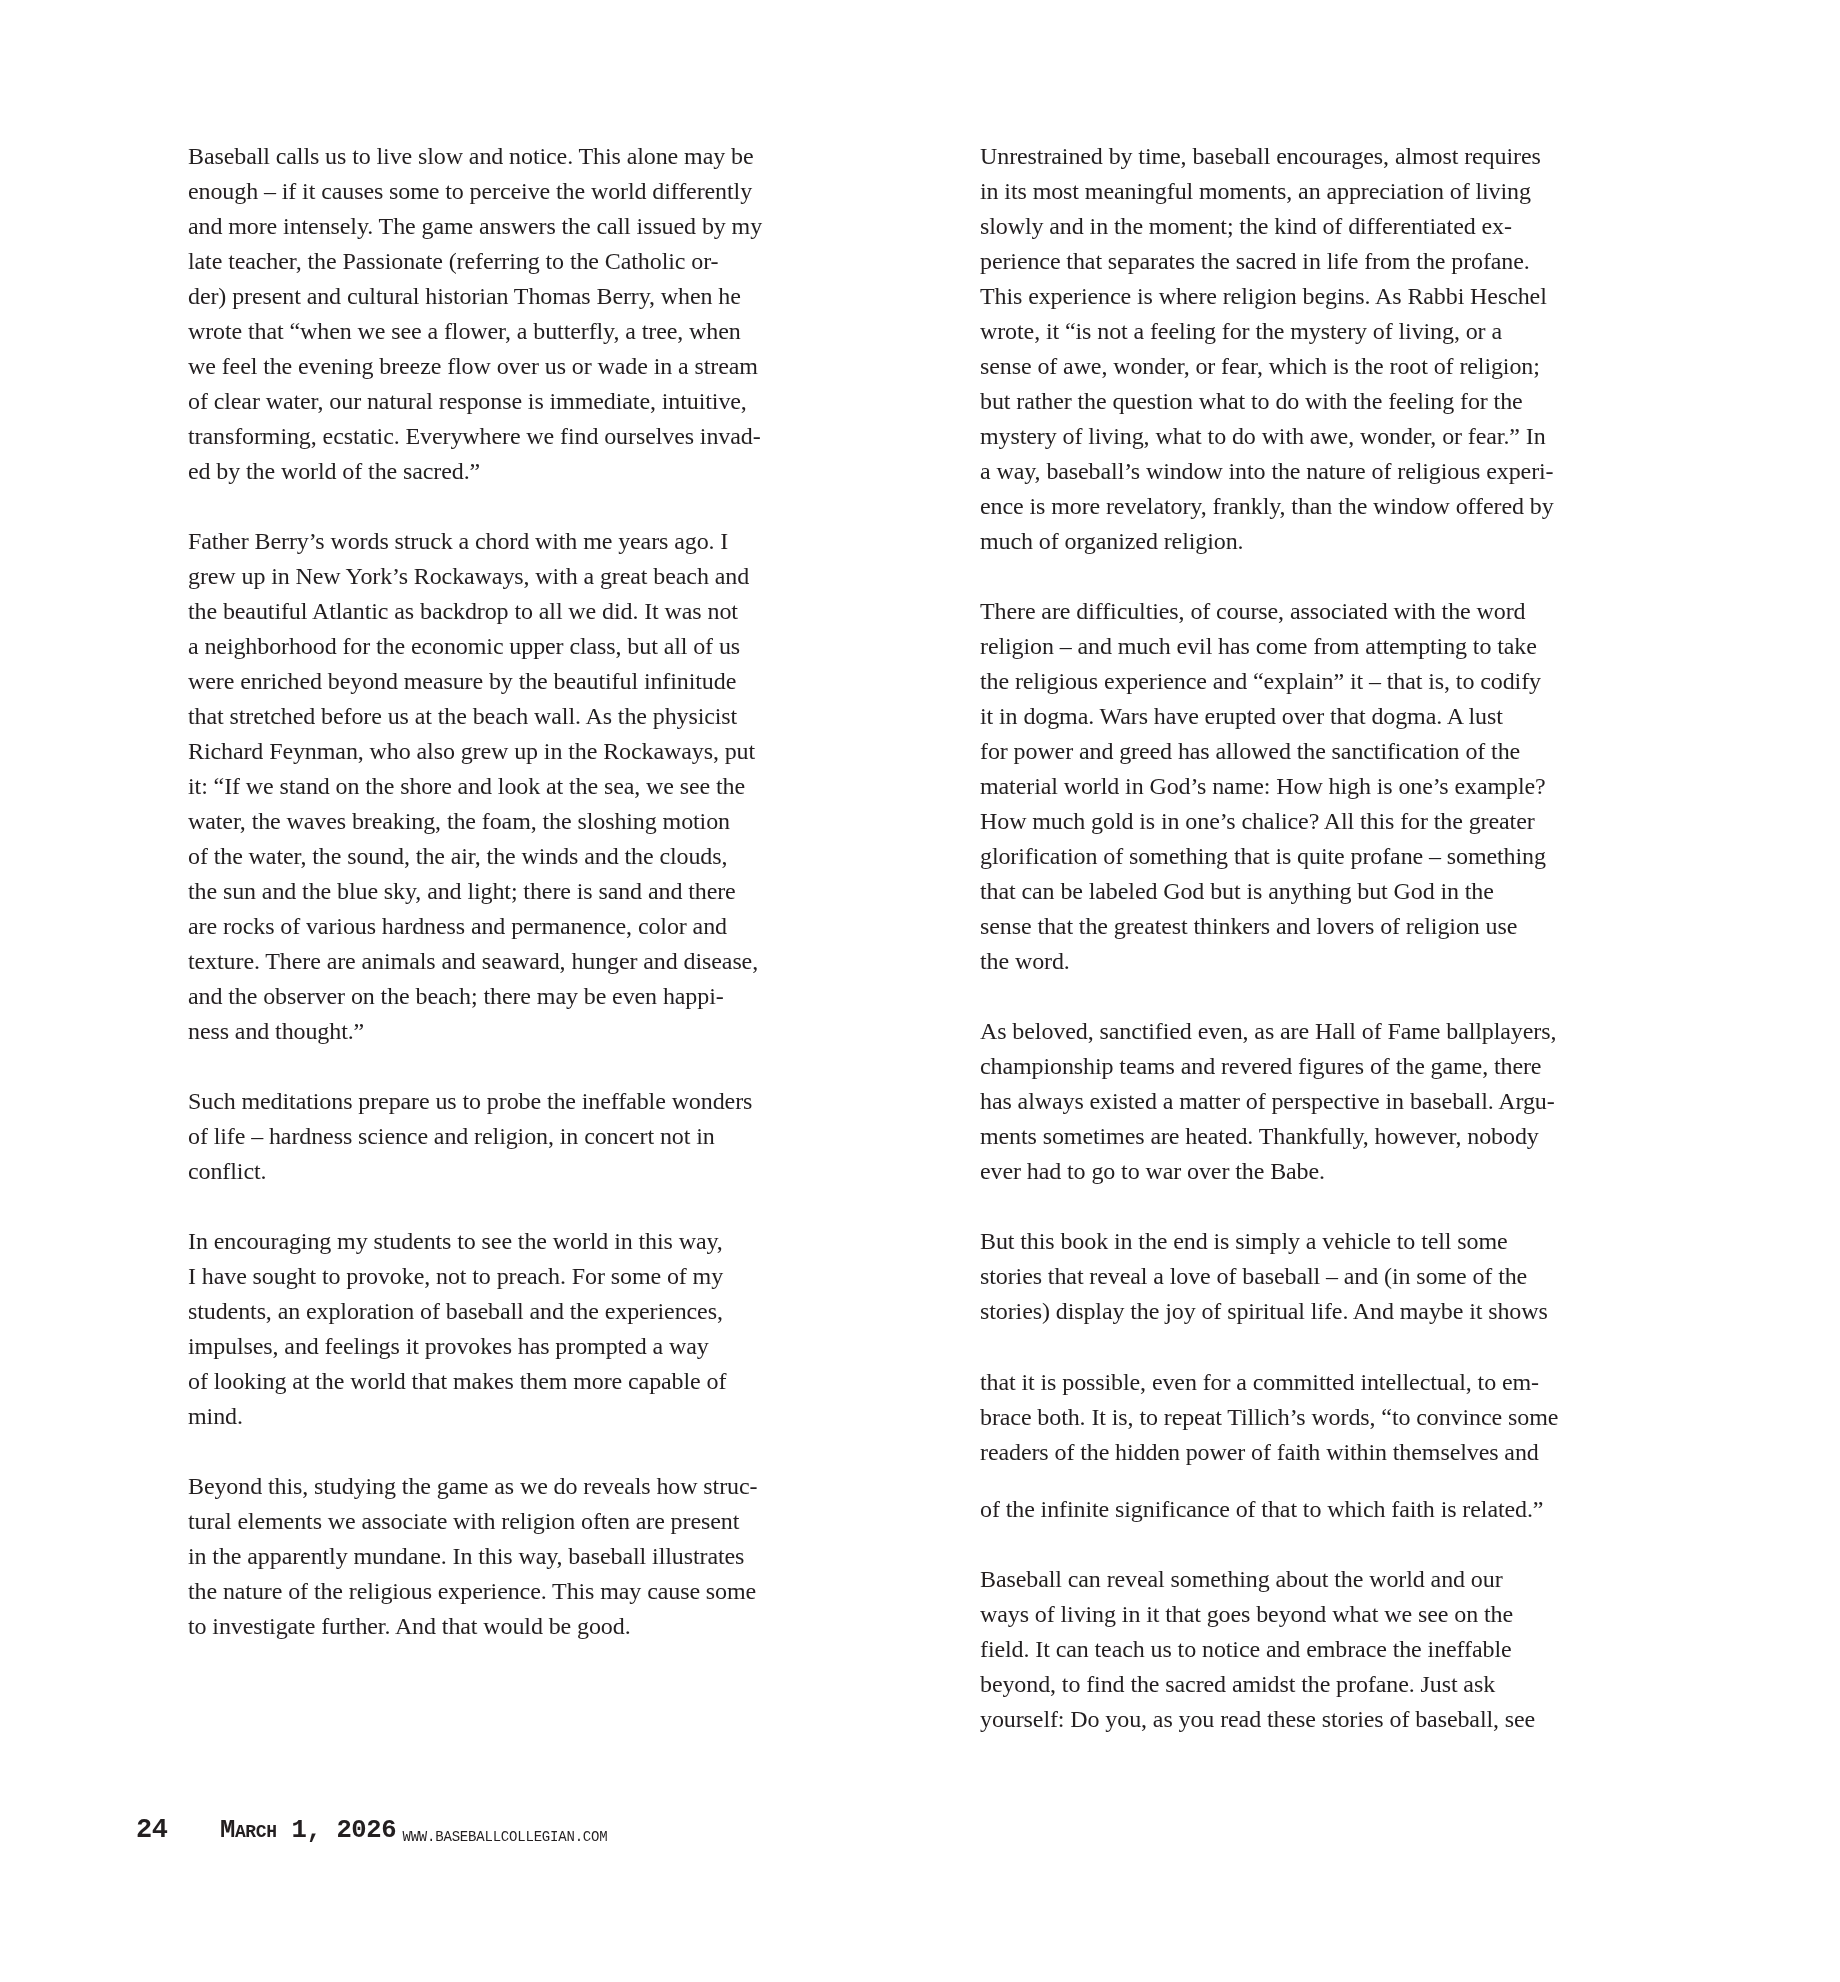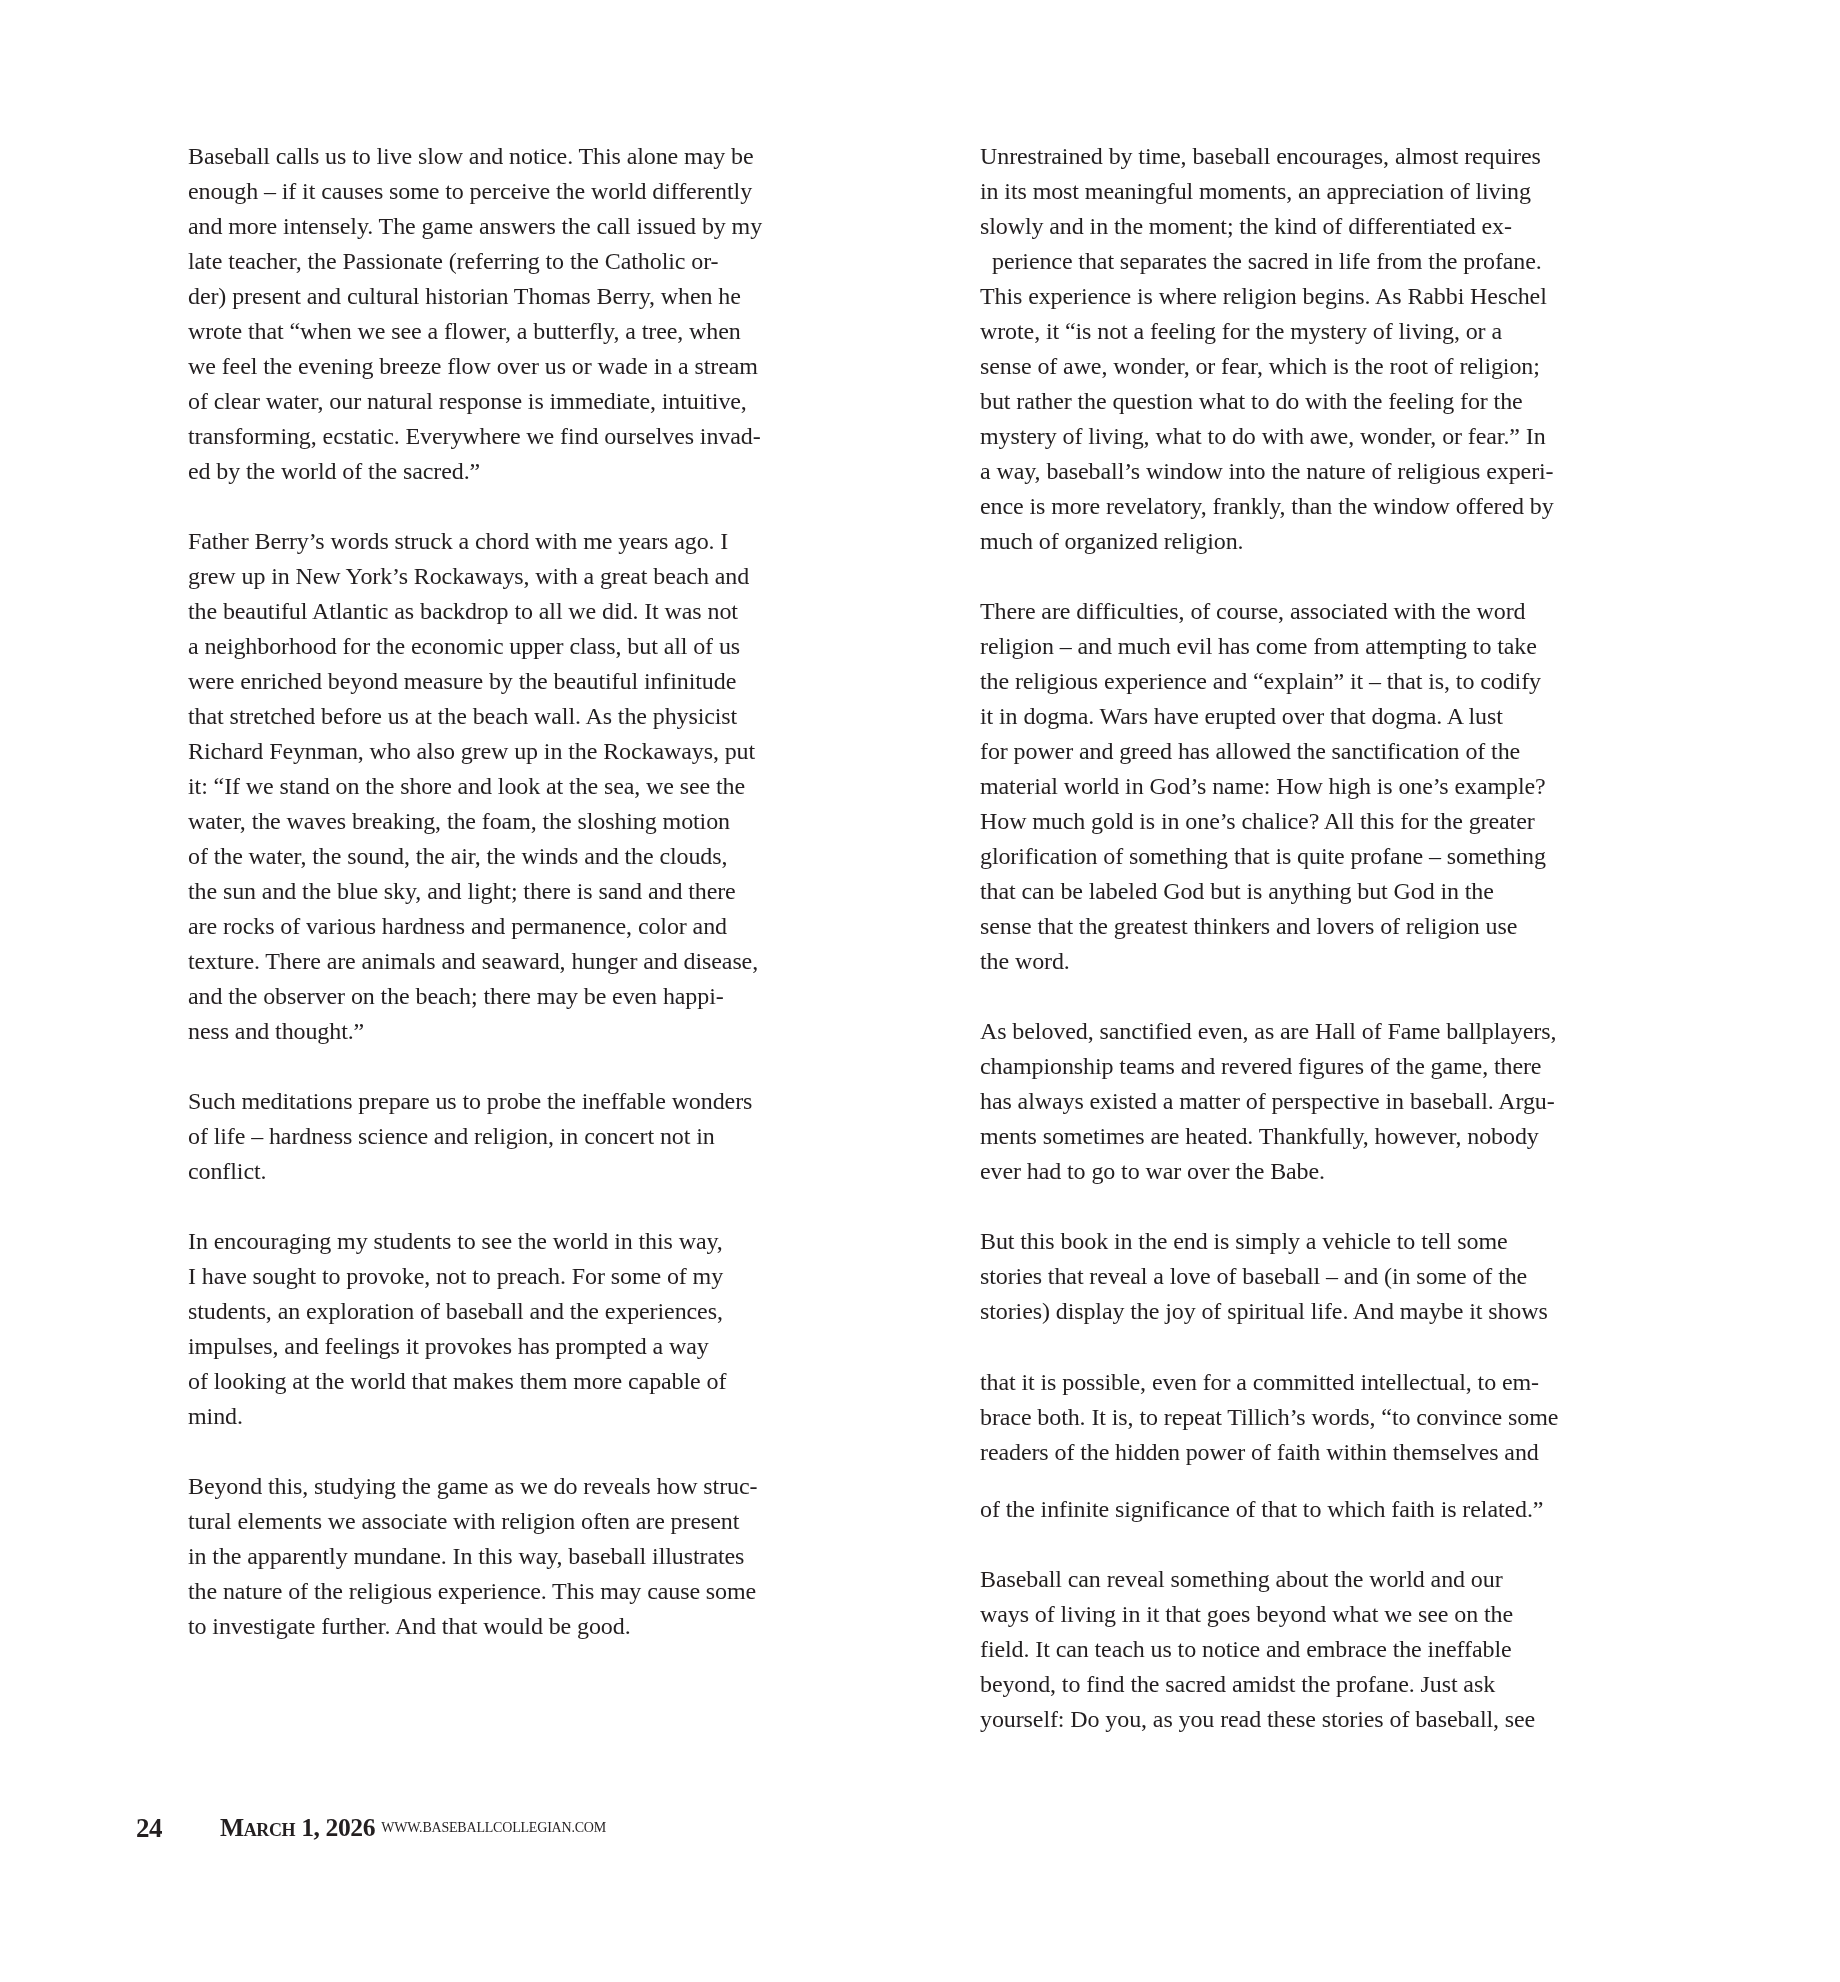--- a/index.html
+++ b/index.html
@@ -31,22 +31,22 @@
     display: block;
     white-space: nowrap;
     letter-spacing: -0.1px;
   }
   .footer {
     position: absolute;
     left: 136px;
     top: 1811px;
     height: 34px;
     display: flex;
-    align-items: center;
-    font-family: Liberation Serif, serif;
+    align-items: flex-end;
+    font-family: Liberation Mono, monospace;
     color: #231f20;
   }
   .page-number {
     font-size: 27px;
     font-weight: bold;
     width: 84px;
     letter-spacing: -0.4px;
   }
   .issue-date {
     font-size: 25.6px;
@@ -114,21 +114,21 @@
       <span class="line" style="display: block; width: max-content;">the nature of the religious experience. This may cause some</span>
       <span class="line" style="display: block; width: max-content;">to investigate further. And that would be good.</span>
     </p>
 </div>
 
 <div id="col-right" class="column">
   <p class="para">
       <span class="line" style="display: block; width: max-content;">Unrestrained by time, baseball encourages, almost requires</span>
       <span class="line" style="display: block; width: max-content;">in its most meaningful moments, an appreciation of living</span>
       <span class="line" style="display: block; width: max-content;">slowly and in the moment; the kind of differentiated ex-</span>
-      <span class="line" style="display: block; width: max-content; margin-left: 12px;">perience that separates the sacred in life from the profane.</span>
+      <span class="line" style="display: block; width: max-content;">perience that separates the sacred in life from the profane.</span>
       <span class="line" style="display: block; width: max-content;">This experience is where religion begins. As Rabbi Heschel</span>
       <span class="line" style="display: block; width: max-content;">wrote, it “is not a feeling for the mystery of living, or a</span>
       <span class="line" style="display: block; width: max-content;">sense of awe, wonder, or fear, which is the root of religion;</span>
       <span class="line" style="display: block; width: max-content;">but rather the question what to do with the feeling for the</span>
       <span class="line" style="display: block; width: max-content;">mystery of living, what to do with awe, wonder, or fear.” In</span>
       <span class="line" style="display: block; width: max-content;">a way, baseball’s window into the nature of religious experi-</span>
       <span class="line" style="display: block; width: max-content;">ence is more revelatory, frankly, than the window offered by</span>
       <span class="line" style="display: block; width: max-content;">much of organized religion.</span>
     </p>
   <p class="para">

